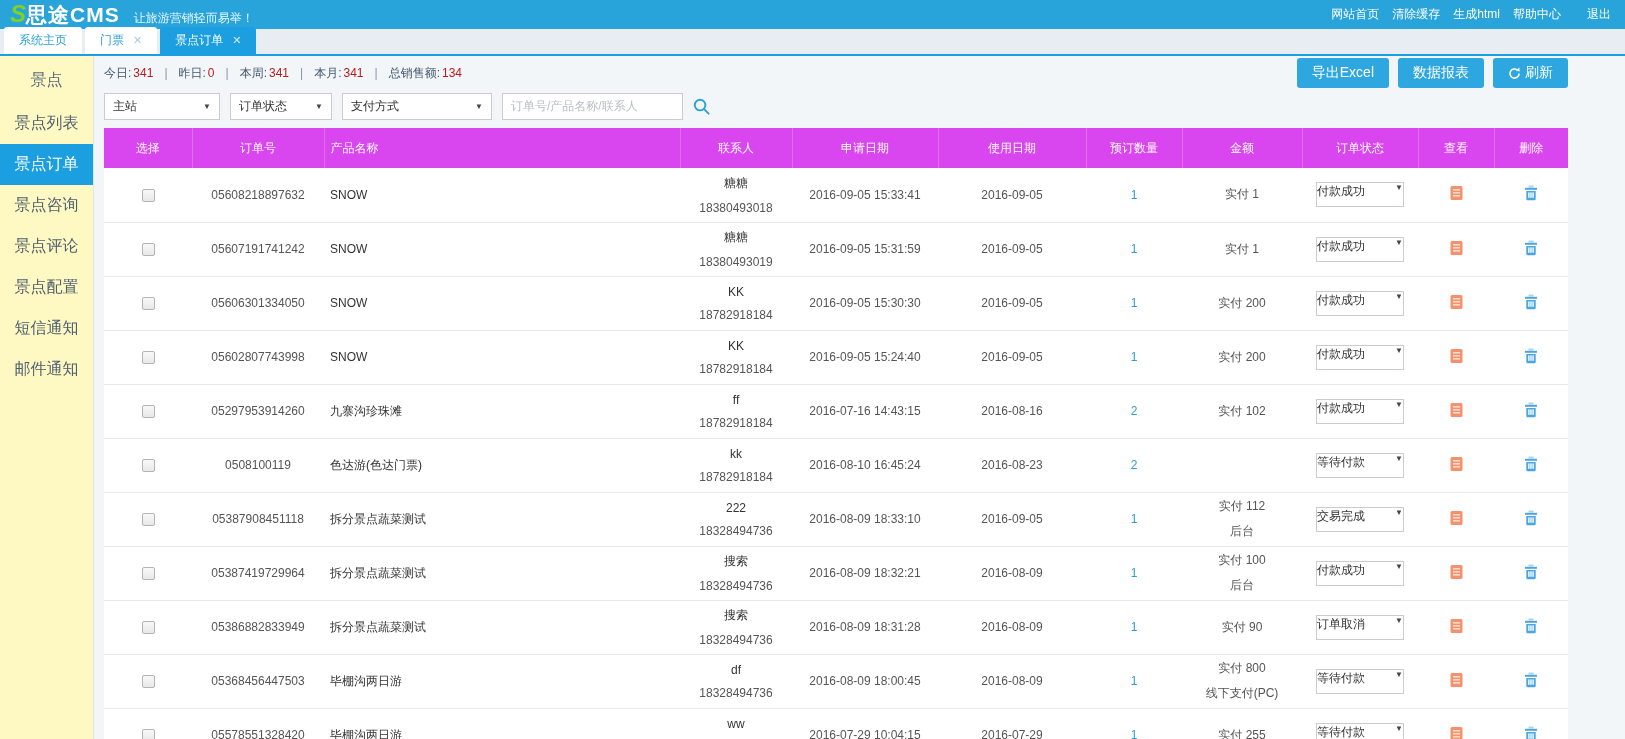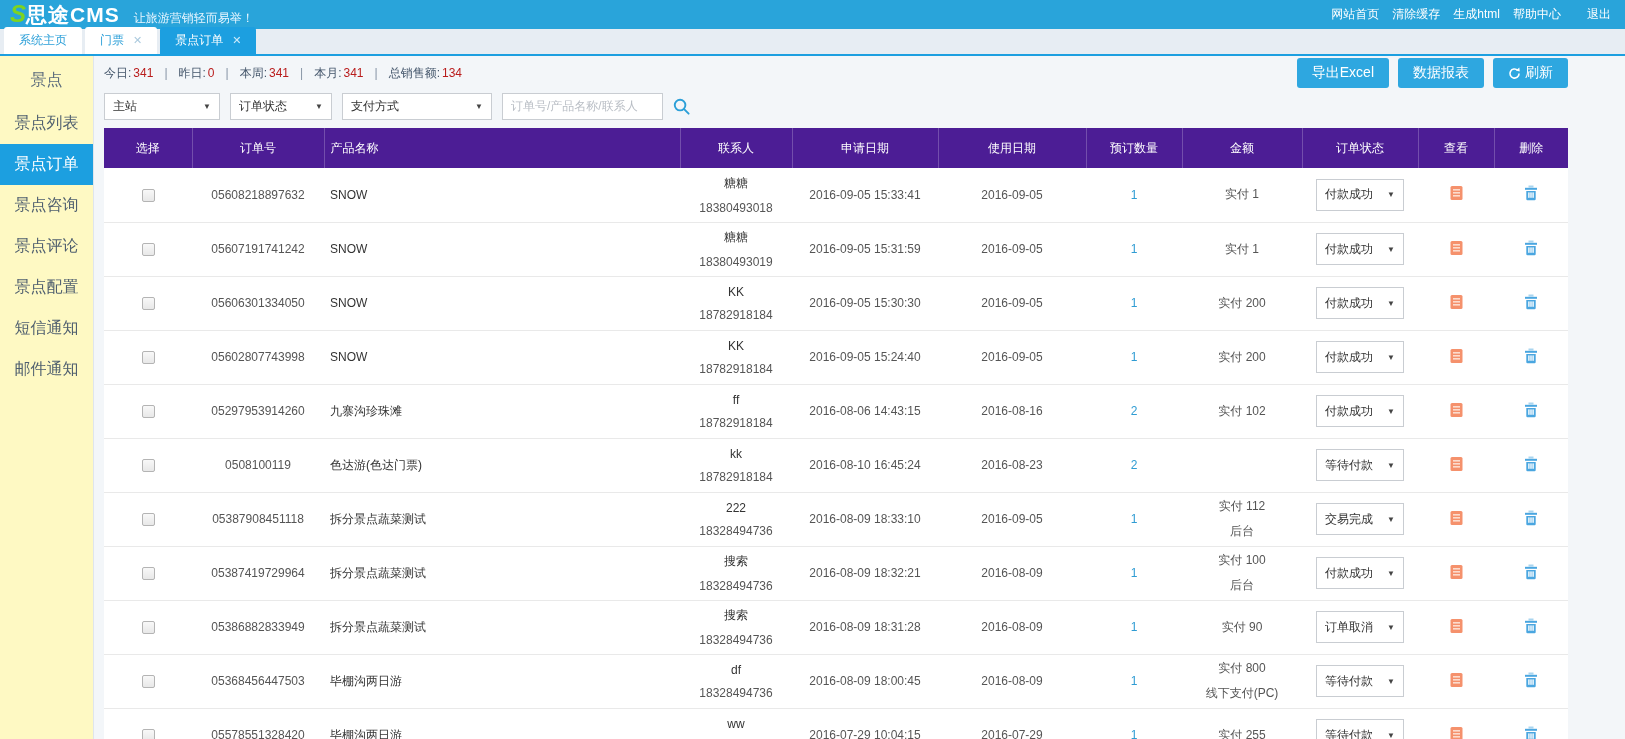--- a/index.html
+++ b/index.html
@@ -41,38 +41,38 @@
   .stat:not(:last-child)::after { content:"|"; color:#8795a5; margin:0 11px; }
   .actions { display:flex; align-items:center; }
   .btn { background:#2ea7e0; color:#fff; font-size:14px; border:none; border-radius:3px; padding:6px 15px; margin-left:9px; cursor:pointer; display:flex; align-items:center; }
   .btn svg { margin-right:4px; }
 
   
   .filter-row { height:30px; display:flex; align-items:center; margin:1px 0 7px; }
   .sel { background:#fff; border:1px solid #c9cdd2; height:27px; font-size:12px; color:#333; display:flex; align-items:center; justify-content:space-between; padding:0 8px; margin-right:10px; cursor:pointer; }
   .sel .arrow { font-size:8px; color:#444; margin-left:8px; }
   .sel.w1 { width:116px; } .sel.w2 { width:102px; } .sel.w3 { width:150px; }
-  .search-input { width:161px; height:27px; border:1px solid #c9cdd2; font-size:12px; padding:0 8px; color:#333; background:#fff; }
+  .search-input { width:181px; height:27px; border:1px solid #c9cdd2; font-size:12px; padding:0 8px; color:#333; background:#fff; }
   .search-input::placeholder { color:#b9bec5; }
   .search-btn { background:none; border:none; margin-left:9px; cursor:pointer; display:flex; align-items:center; }
 
   
   table { width:100%; border-collapse:collapse; background:#fff; table-layout:fixed; }
-  thead th { background:#4c1d95; color:#fff; font-size:12px; font-weight:normal; height:40px; border-right:1px solid rgba(255,255,255,.22); }
+  thead th { background:#d946ef; color:#fff; font-size:12px; font-weight:normal; height:40px; border-right:1px solid rgba(255,255,255,.22); }
   thead th:last-child { border-right:none; }
   thead th.col-product { text-align:left; padding-left:6px; }
   tbody td { border-bottom:1px solid #e9e9e9; font-size:12px; color:#555; text-align:center; height:54px; vertical-align:middle; background:#fff; }
   tbody td.cell-product { text-align:left; padding-left:6px; color:#333; }
   .order-no { color:#555; }
   .contact-name { color:#333; margin-bottom:9px; }
   .contact-phone { color:#555; }
   .qty { color:#2f9cd3; }
   .amount-note { margin-top:8px; }
   .cb { display:inline-block; width:13px; height:13px; border:1px solid #b4b4b4; border-radius:2px; background:linear-gradient(#f8f8f8,#e8e8e8); cursor:pointer; vertical-align:middle; }
-  .status-select { display:inline-flex; align-items:center; justify-content:space-between; border:1px solid #c9cdd2; background:#fff; height:32px; width:88px; padding:0 8px; font-size:12px; color:#333; cursor:pointer; }
+  .status-select { display:inline-flex; justify-content:space-between; border:1px solid #c9cdd2; background:#fff; height:25px; width:88px; padding:0 0; font-size:12px; color:#333; cursor:pointer; }
   .status-select .arrow { font-size:8px; color:#444; }
   .icon-btn { background:none; border:none; cursor:pointer; display:inline-flex; align-items:center; }
 </style>
 </head>
 <body>
 
 <div class="app">
 
   <div class="topbar">
     <div class="logo">
@@ -400,21 +400,21 @@
   </tr>
 
   <tr>
     <td><span class="cb"></span></td>
     <td class="order-no">05297953914260</td>
     <td class="cell-product">九寨沟珍珠滩</td>
     <td>
       <div class="contact-name">ff</div>
       <div class="contact-phone">18782918184</div>
     </td>
-    <td>2016-08-06 14:43:15</td>
+    <td>2016-07-16 14:43:15</td>
     <td>2016-08-16</td>
     <td class="qty">2</td>
     <td>
       <div class="amount-paid">实付 102</div>
 
     </td>
     <td>
       <span class="status-select">
         <span class="status-label">付款成功</span>
                   <span class="arrow">▼</span>

